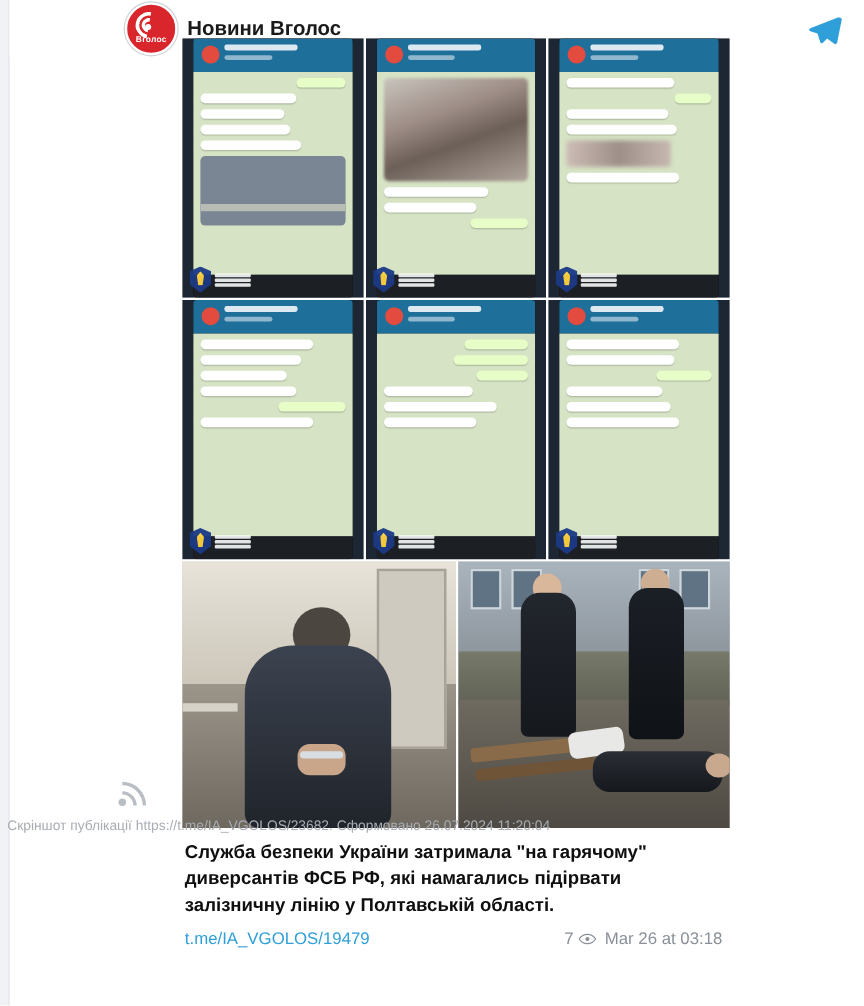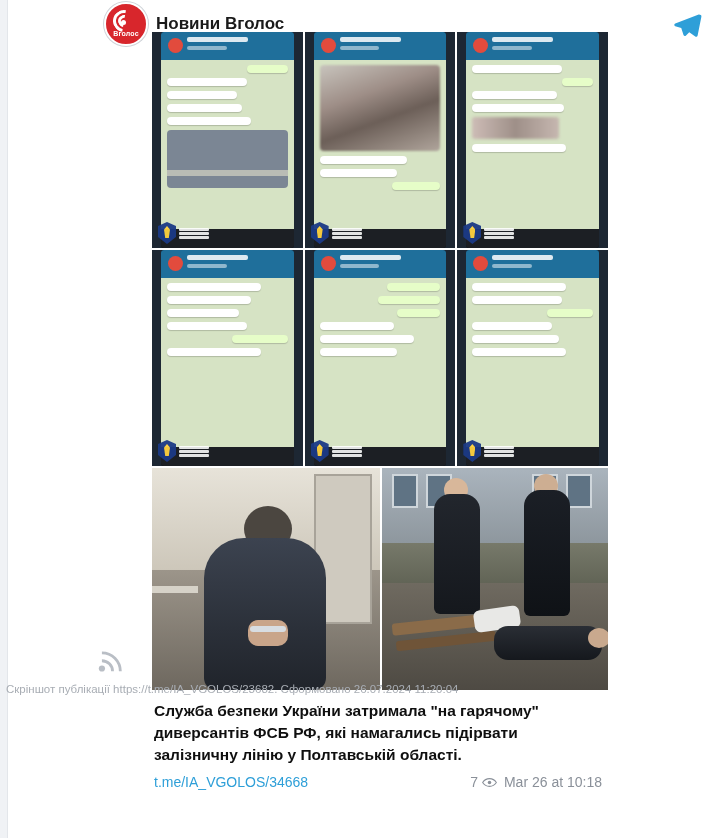--- a/index.html
+++ b/index.html
@@ -640,30 +640,30 @@
           <span class="bag"></span>
           <span class="lying"></span>
             <span class="lyingh"></span>
         </div>
       </div>
     </div>
 
     <div class="caption">Служба безпеки України затримала "на гарячому" диверсантів ФСБ РФ, які намагались підірвати залізничну лінію у Полтавській області.</div>
 
     <div class="post-footer">
-      <a class="post-link" href="#">t.me/IA_VGOLOS/34668</a>
+      <a class="post-link" href="#">t.me/IA_VGOLOS/19479</a>
       <div class="footer-right">
         <span class="views">
           <span>7</span>
           <svg class="eye" viewBox="0 0 24 16">
             <path fill="none" stroke="#8a9099" stroke-width="1.7" d="M1 8s4-6.2 11-6.2S23 8 23 8s-4 6.2-11 6.2S1 8 1 8z"></path>
             <circle cx="12" cy="8" r="2.8" fill="#8a9099"></circle>
           </svg>
         </span>
-        <span class="post-date">Mar 26 at 10:18</span>
+        <span class="post-date">Mar 26 at 03:18</span>
       </div>
     </div>
   </div>
 
   <svg class="wm-icon" viewBox="0 0 24 24">
     <circle cx="7" cy="18" r="2.2" fill="currentColor"></circle>
     <path fill="none" stroke="currentColor" stroke-width="2" d="M7 12.5a7.5 7.5 0 0 1 7.5 7.5M7 7a13 13 0 0 1 13 13"></path>
   </svg>
 
   <div class="footer-note">Скріншот публікації https://t.me/IA_VGOLOS/23682. Сформовано 26.07.2024 11:20:04</div>

